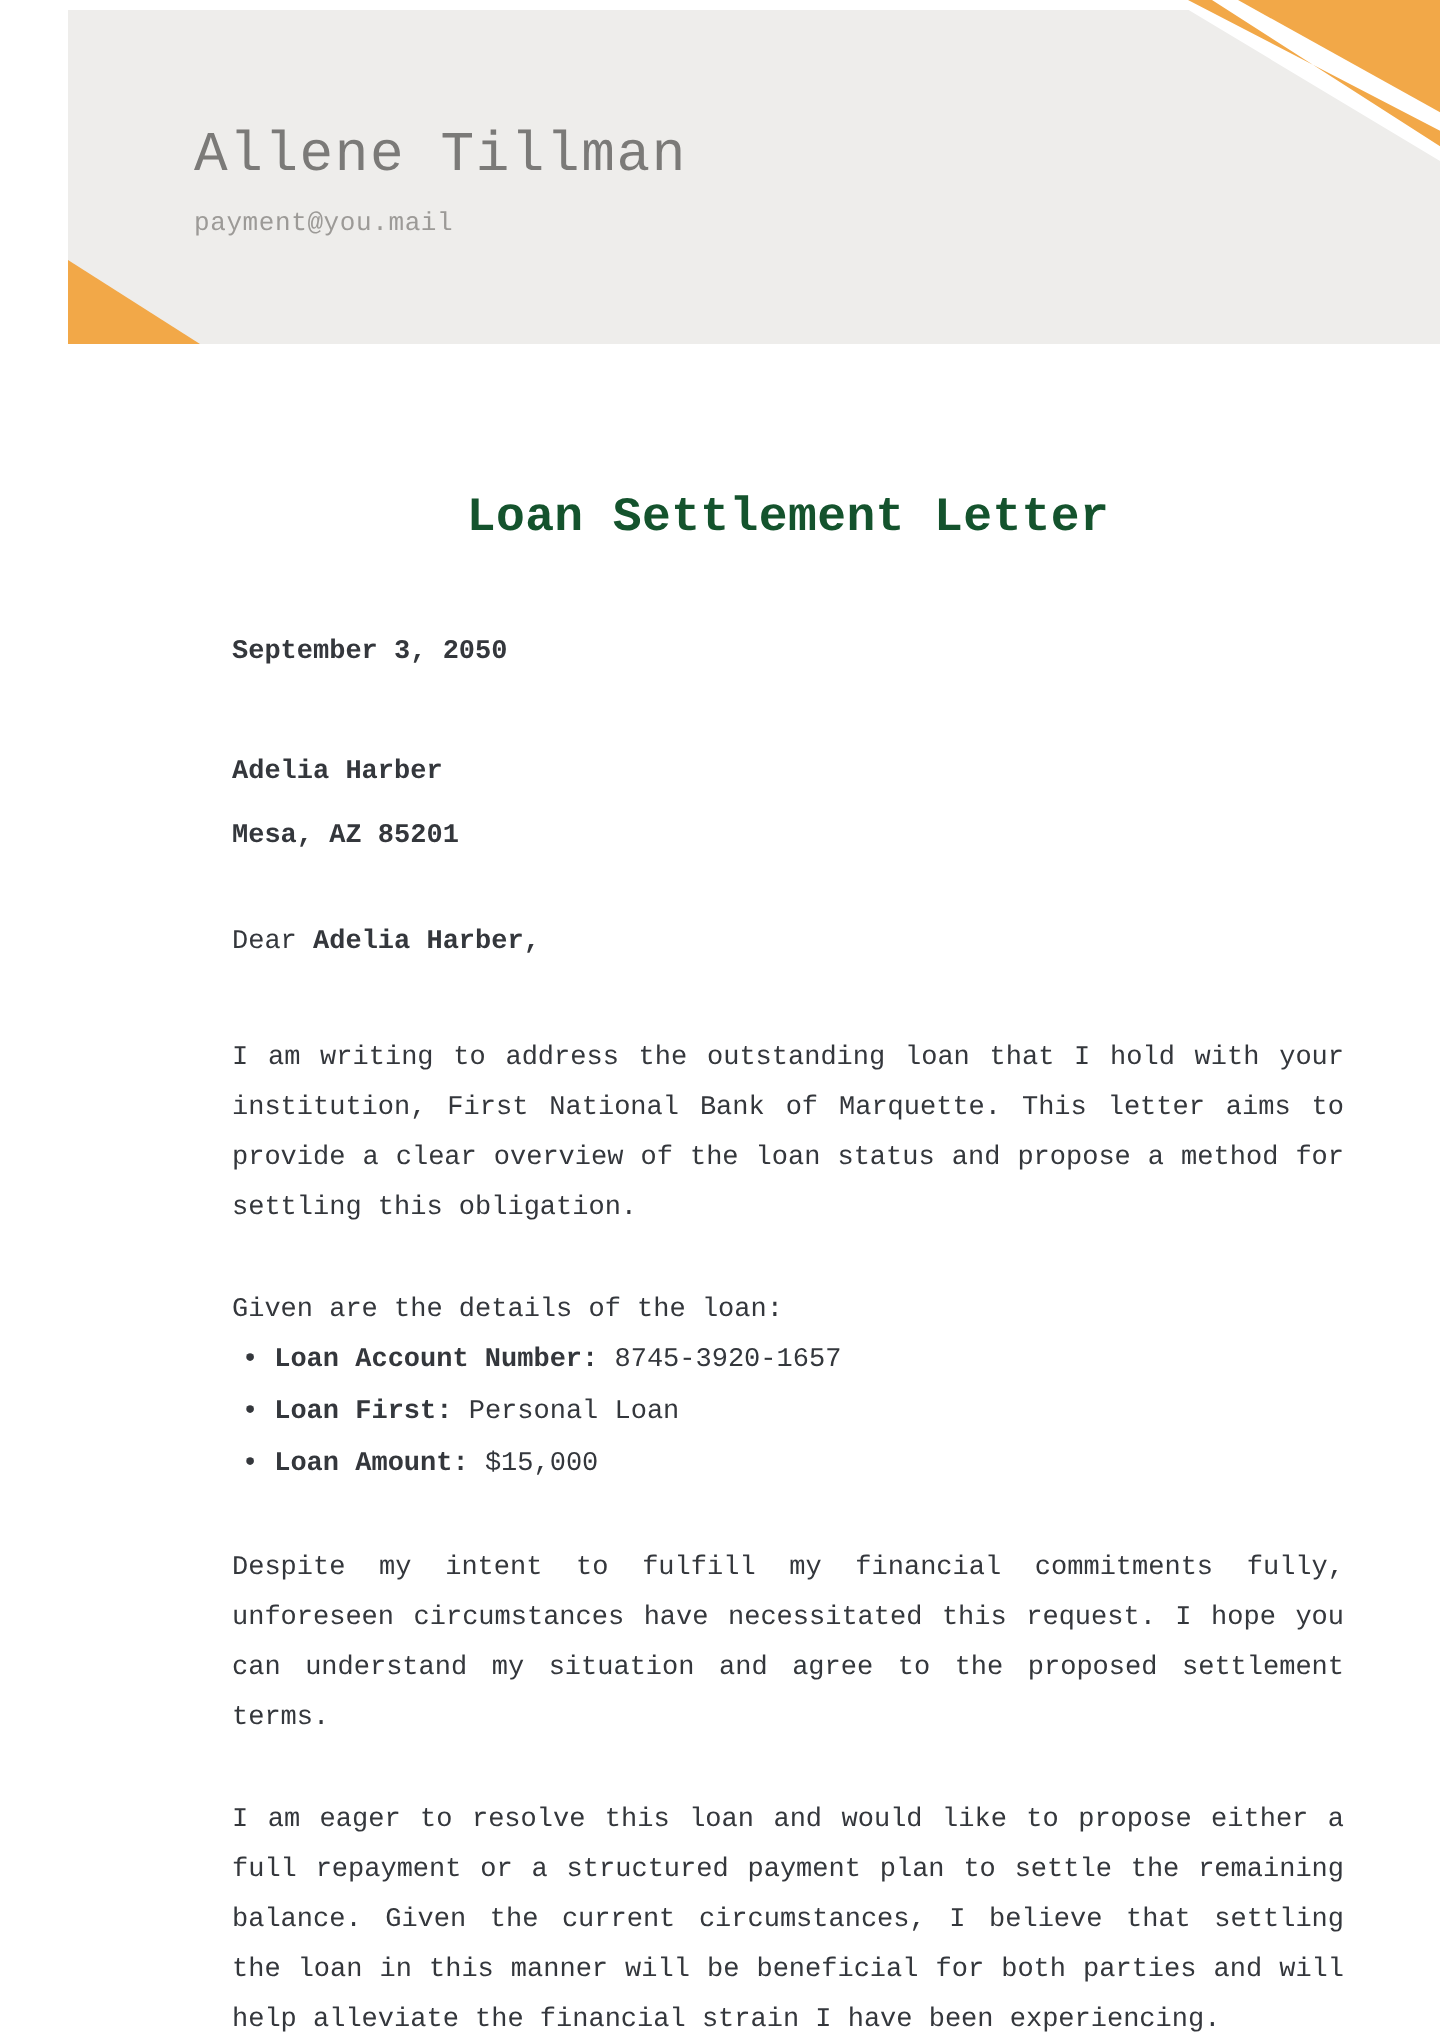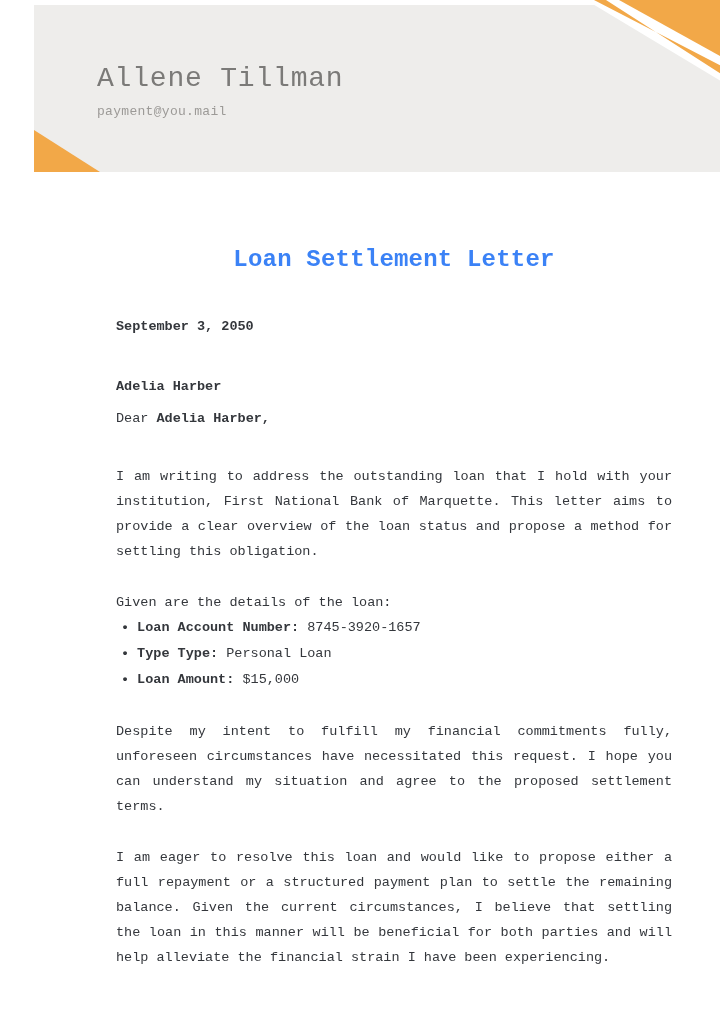--- a/index.html
+++ b/index.html
@@ -60,21 +60,21 @@
     width: 556px;
     color: #34373c;
     font-size: 13.5px;
     line-height: 25px;
   }
   .title {
     text-align: center;
     font-size: 24px;
     line-height: 28px;
     font-weight: 700;
-    color: #3b82f6;
+    color: #14532d;
     letter-spacing: 0.2px;
     margin-bottom: 44px;
   }
   .date {
     font-weight: 700;
     line-height: 18px;
     margin-bottom: 42px;
   }
   .recipient-name {
     font-weight: 700;
@@ -133,29 +133,30 @@
     <polygon points="0,0 66,42 0,42" fill="#F2A848"></polygon>
   </svg>
 
   <div class="letter">
 
     <h1 class="title">Loan Settlement Letter</h1>
 
     <p class="date">September 3, 2050</p>
 
     <p class="recipient-name">Adelia Harber</p>
+    <p class="recipient-city">Mesa, AZ 85201</p>
 
     <p class="salutation"><span>Dear </span><strong><span>Adelia Harber</span><span>,</span></strong></p>
 
     <p class="para">I am writing to address the outstanding loan that I hold with your institution, First National Bank of Marquette. This letter aims to provide a clear overview of the loan status and propose a method for settling this obligation.</p>
 
     <p class="details-heading">Given are the details of the loan:</p>
     <ul class="details-list">
       <li><span class="dot">•</span><strong>Loan Account Number:</strong> <span>8745-3920-1657</span></li>
-      <li><span class="dot">•</span><strong>Type Type:</strong> <span>Personal Loan</span></li>
+      <li><span class="dot">•</span><strong>Loan First:</strong> <span>Personal Loan</span></li>
       <li><span class="dot">•</span><strong>Loan Amount:</strong> <span>$15,000</span></li>
     </ul>
 
     <p class="para">Despite my intent to fulfill my financial commitments fully, unforeseen circumstances have necessitated this request. I hope you can understand my situation and agree to the proposed settlement terms.</p>
 
     <p class="para">I am eager to resolve this loan and would like to propose either a full repayment or a structured payment plan to settle the remaining balance. Given the current circumstances, I believe that settling the loan in this manner will be beneficial for both parties and will help alleviate the financial strain I have been experiencing.</p>
 
   </div>
 </div>
 

